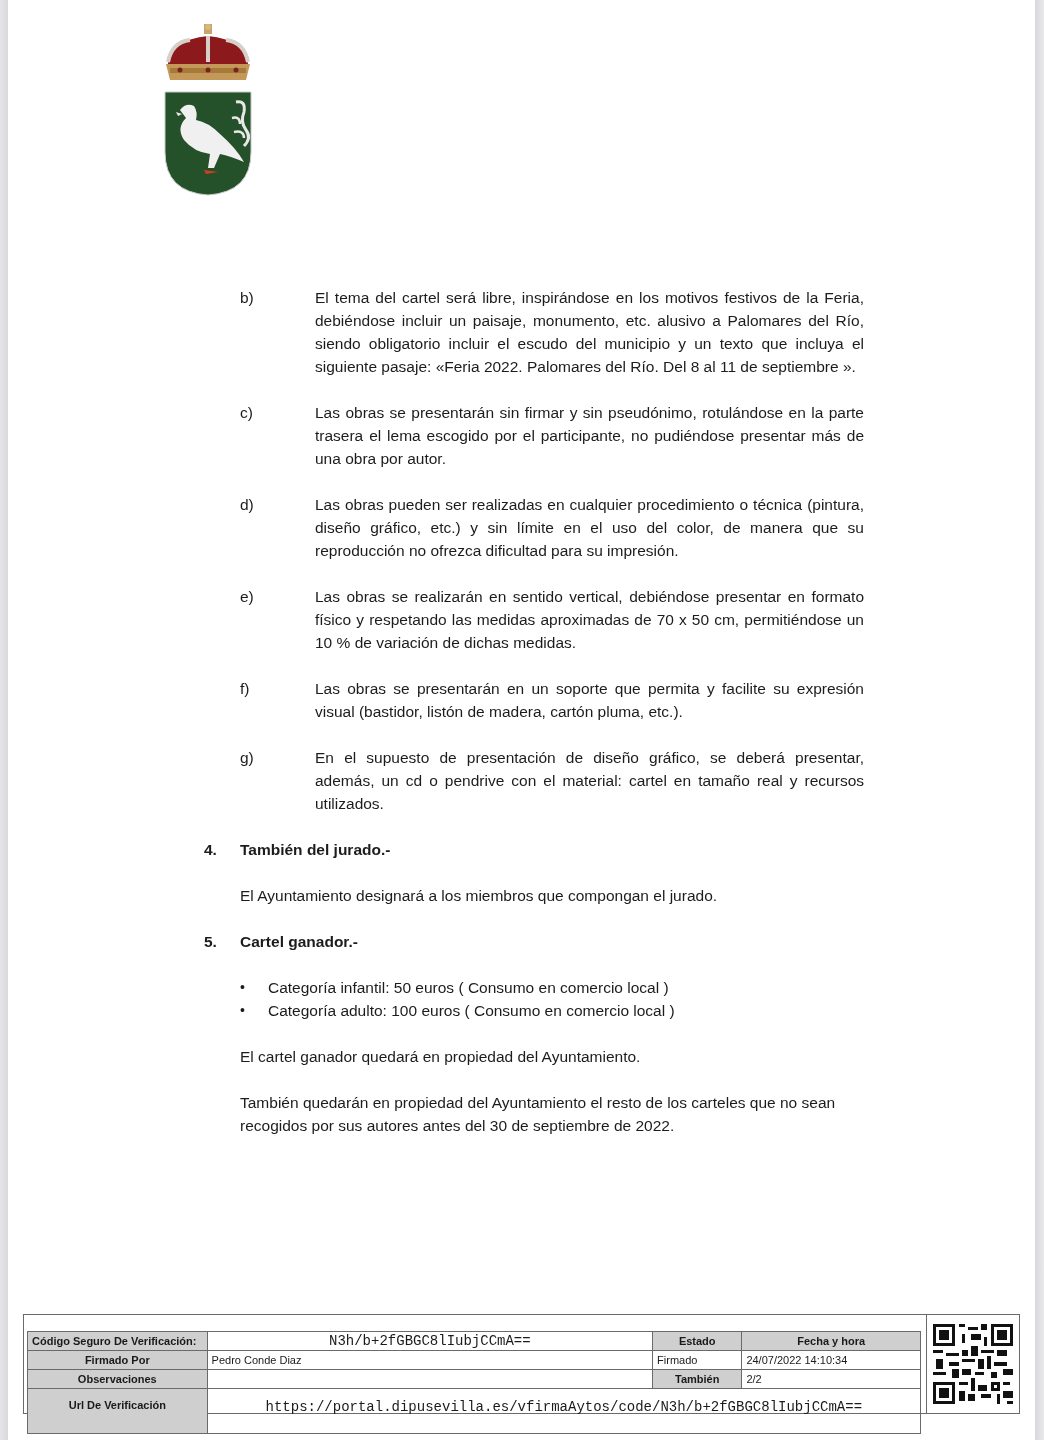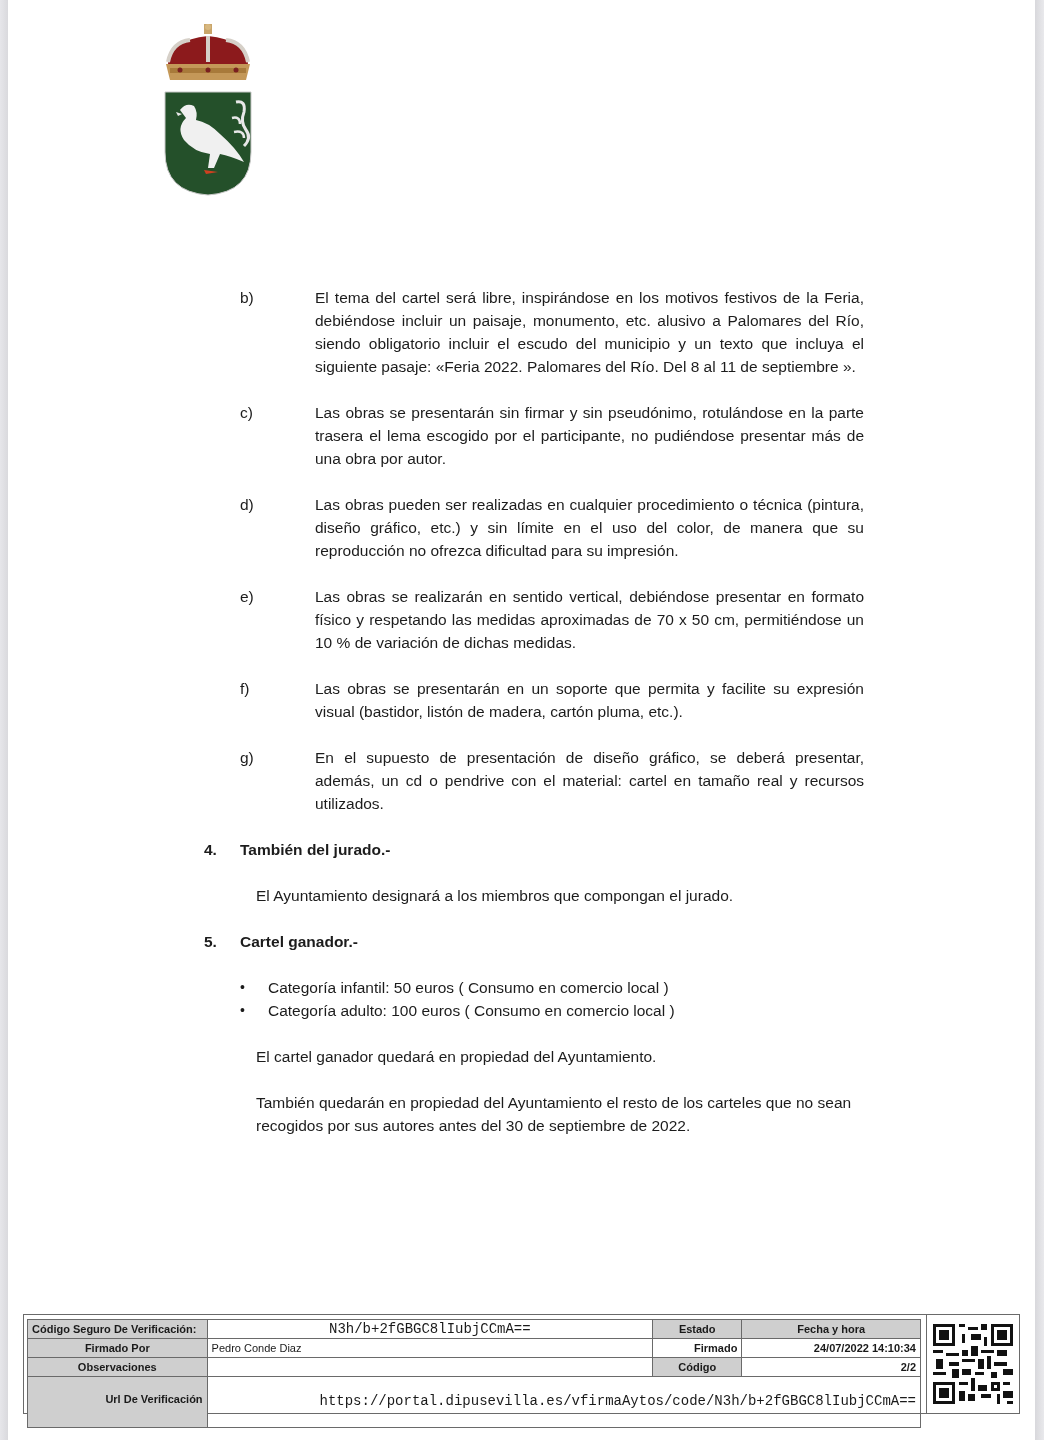--- a/index.html
+++ b/index.html
@@ -19,41 +19,41 @@
   .body-text {
     position: absolute; left: 204px; top: 286px; width: 660px;
     font-family: "Liberation Sans", sans-serif; font-size: 15.5px; line-height: 23px;
     color: #1c1c1c;
   }
   .item { display: flex; margin-left: 36px; margin-bottom: 23px; }
   .item .lbl { width: 28px; flex: 0 0 28px; }
   .item .txt { width: 583px; text-align: justify; margin-left: 47px; }
   .sec { display: flex; font-weight: bold; margin-bottom: 23px; }
   .sec .num { width: 36px; flex: 0 0 36px; }
-  .para { margin-left: 52px; margin-bottom: 23px; width: 612px; }
+  .para { margin-left: 36px; margin-bottom: 23px; width: 612px; }
   .bullets { margin-left: 36px; margin-bottom: 23px; }
   .bullet { display: flex; }
   .bullet .dot { width: 28px; flex: 0 0 28px; font-size: 14px; }
 
   
   .verify {
     position: absolute; left: 23px; top: 1314px; width: 997px; height: 100px;
     border: 1px solid #6a6a6a; box-sizing: border-box;
   }
   .vtable {
-    position: absolute; left: 3px; top: 4px; width: 894px;
+    position: absolute; left: 3px; top: 16px; width: 894px;
     border-collapse: collapse; font-size: 11px;
     font-family: "Liberation Sans", sans-serif;
   }
   .vtable td { border: 1px solid #6a6a6a; padding: 0 4px; height: 18px; white-space: nowrap; }
   .vtable td.h { background: #cfcfcf; font-weight: bold; text-align: center; }
   .vtable td.h.left { text-align: left; }
   .vtable td.mono { font-family: "Liberation Mono", monospace; font-size: 14px; text-align: center; }
-  .vtable td.c { text-align: right; font-weight: bold; }
-  .vtable tr.tall td { height: 34px; vertical-align: top; padding-top: 16px; text-align: right; }
+  .vtable td.c { text-align: left; }
+  .vtable tr.tall td { height: 34px; vertical-align: top; padding-top: 10px; }
   .qrbox {
     position: absolute; left: 902px; top: 0; width: 93px; height: 98px;
     border-left: 1px solid #6a6a6a; box-sizing: border-box;
     display: flex; align-items: center; justify-content: center;
   }
 </style>
 </head>
 <body>
 
 <div class="edge-left"></div>
@@ -152,21 +152,21 @@
     </tr>
     <tr>
       <td class="h" style="font-weight:bold">Firmado Por</td>
       <td>Pedro Conde Diaz</td>
       <td class="c">Firmado</td>
       <td class="c">24/07/2022 14:10:34</td>
     </tr>
     <tr>
       <td class="h">Observaciones</td>
       <td></td>
-      <td class="h">Código</td>
+      <td class="h">También</td>
       <td class="c">2/2</td>
     </tr>
     <tr class="tall">
       <td class="h">Url De Verificación</td>
       <td class="mono" colspan="3">https://portal.dipusevilla.es/vfirmaAytos/code/N3h/b+2fGBGC8lIubjCCmA==</td>
     </tr>
   </tbody>
     </table>
   <div class="qrbox">
     <svg width="80" height="80" viewBox="0 0 25 25" shape-rendering="crispEdges">

